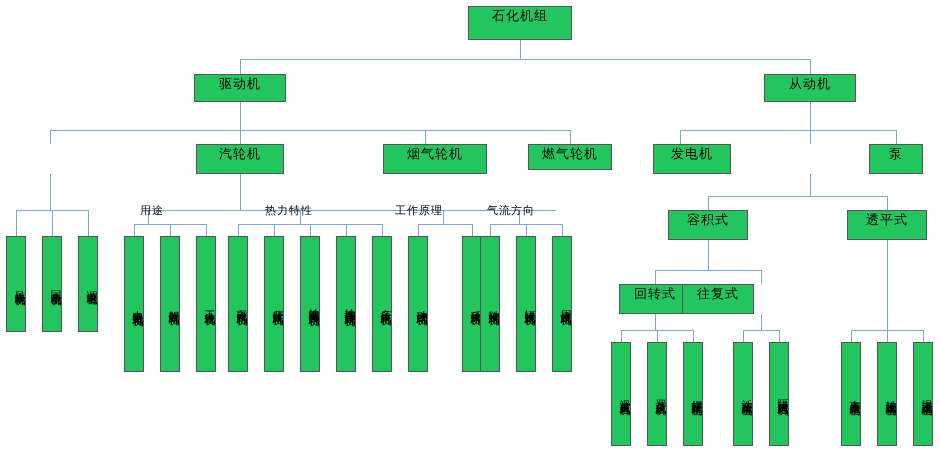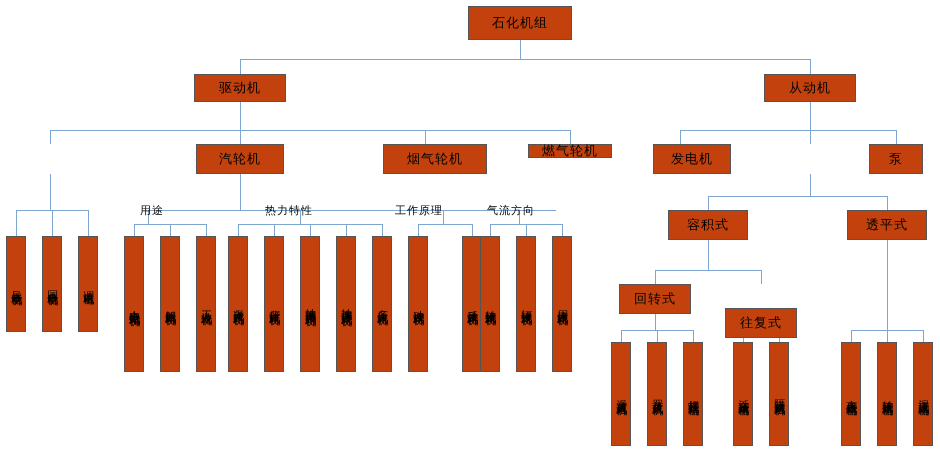--- a/index.html
+++ b/index.html
@@ -12,23 +12,23 @@
     width: 940px;
     height: 455px;
     background: #ffffff;
     font-family: "DejaVu Sans", "Liberation Sans", sans-serif;
     overflow: hidden;
   }
   .node {
     position: absolute;
     box-sizing: border-box;
     border: 1px solid #555555;
-    background: #c2410c;
+    background: #22c55e;
     display: flex;
-    align-items: center;
+    align-items: flex-start;
     justify-content: center;
     color: #000000;
     text-align: center;
     z-index: 3;
   }
   .node.h {
     font-size: 13px;
     letter-spacing: 1px;
     padding: 0 4px;
   }
@@ -156,21 +156,21 @@
   <div class="node h" style="left:764px; top:74px; width:92px; height:28px;">
     <span class="txt">从动机</span>
   </div>
 
   <div class="node h" style="left:196px; top:144px; width:88px; height:30px;">
     <span class="txt">汽轮机</span>
   </div>
   <div class="node h" style="left:383px; top:144px; width:104px; height:30px;">
     <span class="txt">烟气轮机</span>
   </div>
-  <div class="node h" style="left:528px; top:144px; width:84px; height:14px;">
+  <div class="node h" style="left:528px; top:144px; width:84px; height:26px;">
     <span class="txt">燃气轮机</span>
   </div>
 
   <div class="node h" style="left:641px; top:144px; width:78px; height:30px;margin-left:12px;">
     <span class="txt">发电机</span>
   </div>
   <div class="node h" style="left:869px; top:144px; width:54px; height:30px;">
     <span class="txt">泵</span>
   </div>
 
@@ -235,21 +235,21 @@
   <div class="node h" style="left:668px; top:210px; width:80px; height:30px;">
     <span class="txt">容积式</span>
   </div>
   <div class="node h" style="left:847px; top:210px; width:80px; height:30px;">
     <span class="txt">透平式</span>
   </div>
 
   <div class="node h" style="left:619px; top:284px; width:72px; height:30px;">
     <span class="txt">回转式</span>
   </div>
-  <div class="node h" style="left:725px; top:284px; width:72px; height:30px;margin-top:24px;">
+  <div class="node h" style="left:682px; top:284px; width:72px; height:30px;">
     <span class="txt">往复式</span>
   </div>
 
   <div class="node v" style="left:611px; top:342px; width:20px; height:104px;">
     <span class="txt">滑片式通风机</span>
   </div>
   <div class="node v" style="left:647px; top:342px; width:20px; height:104px;">
     <span class="txt">罗茨式鼓风机</span>
   </div>
   <div class="node v" style="left:683px; top:342px; width:20px; height:104px;">

